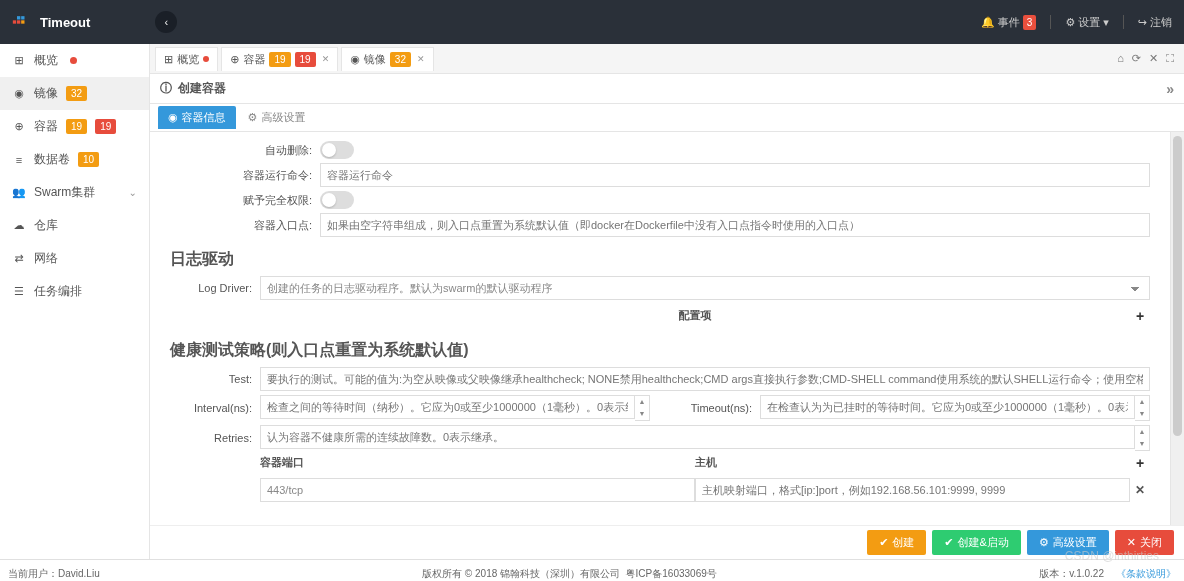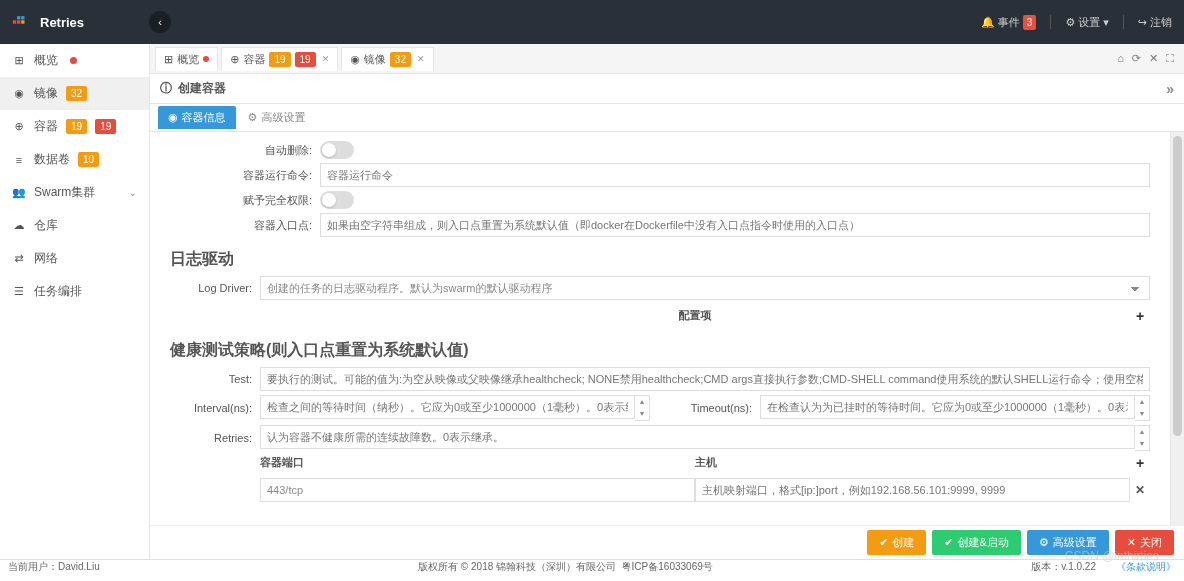--- a/index.html
+++ b/index.html
@@ -53,39 +53,39 @@
 .port-row{display:flex;margin:3px 0;align-items:center}
 .port-row input{flex:1}
 .port-row .x{width:20px;text-align:center;cursor:pointer;font-size:12px;font-weight:bold}
 .checkbox{width:14px;height:14px;border:1px solid #bbb;display:inline-block;vertical-align:middle;margin-left:4px;border-radius:2px}
 .actionbar{height:34px;display:flex;align-items:center;justify-content:flex-end;padding:0 10px;gap:6px;border-top:1px solid #eee}
 .btn{padding:5px 12px;font-size:11px;color:#fff;border-radius:2px;cursor:pointer;display:flex;align-items:center;gap:4px}
 .btn-warn{background:#f39c12}
 .btn-green{background:#2ecc71}
 .btn-blue{background:#3498db}
 .btn-red{background:#e74c3c}
-.footer{height:22px;background:#fff;border-top:1px solid #e0e0e0;display:flex;align-items:flex-start;font-size:10px;color:#666;padding:0 8px}
+.footer{height:22px;background:#fff;border-top:1px solid #e0e0e0;display:flex;align-items:flex-end;font-size:10px;color:#666;padding:0 8px}
 .footer .mid{margin:0 auto}
-.footer .right{display:flex;gap:20px;align-items:center}
+.footer .right{display:flex;gap:12px;align-items:center}
 .scrollbar{width:14px;background:#f0f0f0;flex-shrink:0;border-left:1px solid #e5e5e5;position:relative}
 .scrollbar::after{content:"";position:absolute;left:2px;right:2px;top:4px;height:300px;background:#ccc;border-radius:5px}
 .wm{position:absolute;right:25px;bottom:18px;font-size:12px;color:#ccc;opacity:.6;pointer-events:none}
 </style>
 </head>
 <body>
 
 <div class="topbar">
   <svg class="logo" viewBox="0 0 24 20">
       <rect x="1" y="8" width="4" height="4" fill="#e74c3c"></rect>
       <rect x="6" y="8" width="4" height="4" fill="#e74c3c"></rect>
       <rect x="11" y="8" width="4" height="4" fill="#f39c12"></rect>
       <rect x="6" y="3" width="4" height="4" fill="#3498db"></rect>
       <rect x="11" y="3" width="4" height="4" fill="#3498db"></rect>
     </svg>
-  <span class="brand">Retries</span>
+  <span class="brand">Timeout</span>
   <div class="collapse-btn">‹</div>
   <div class="top-right">
     <span>🔔 <span>事件</span> <span class="badge-sm">3</span></span>
     <div class="divider"></div>
     <span>⚙ <span>设置</span> ▾</span>
     <div class="divider"></div>
     <span>↪ <span>注销</span></span>
   </div>
 </div>
 

